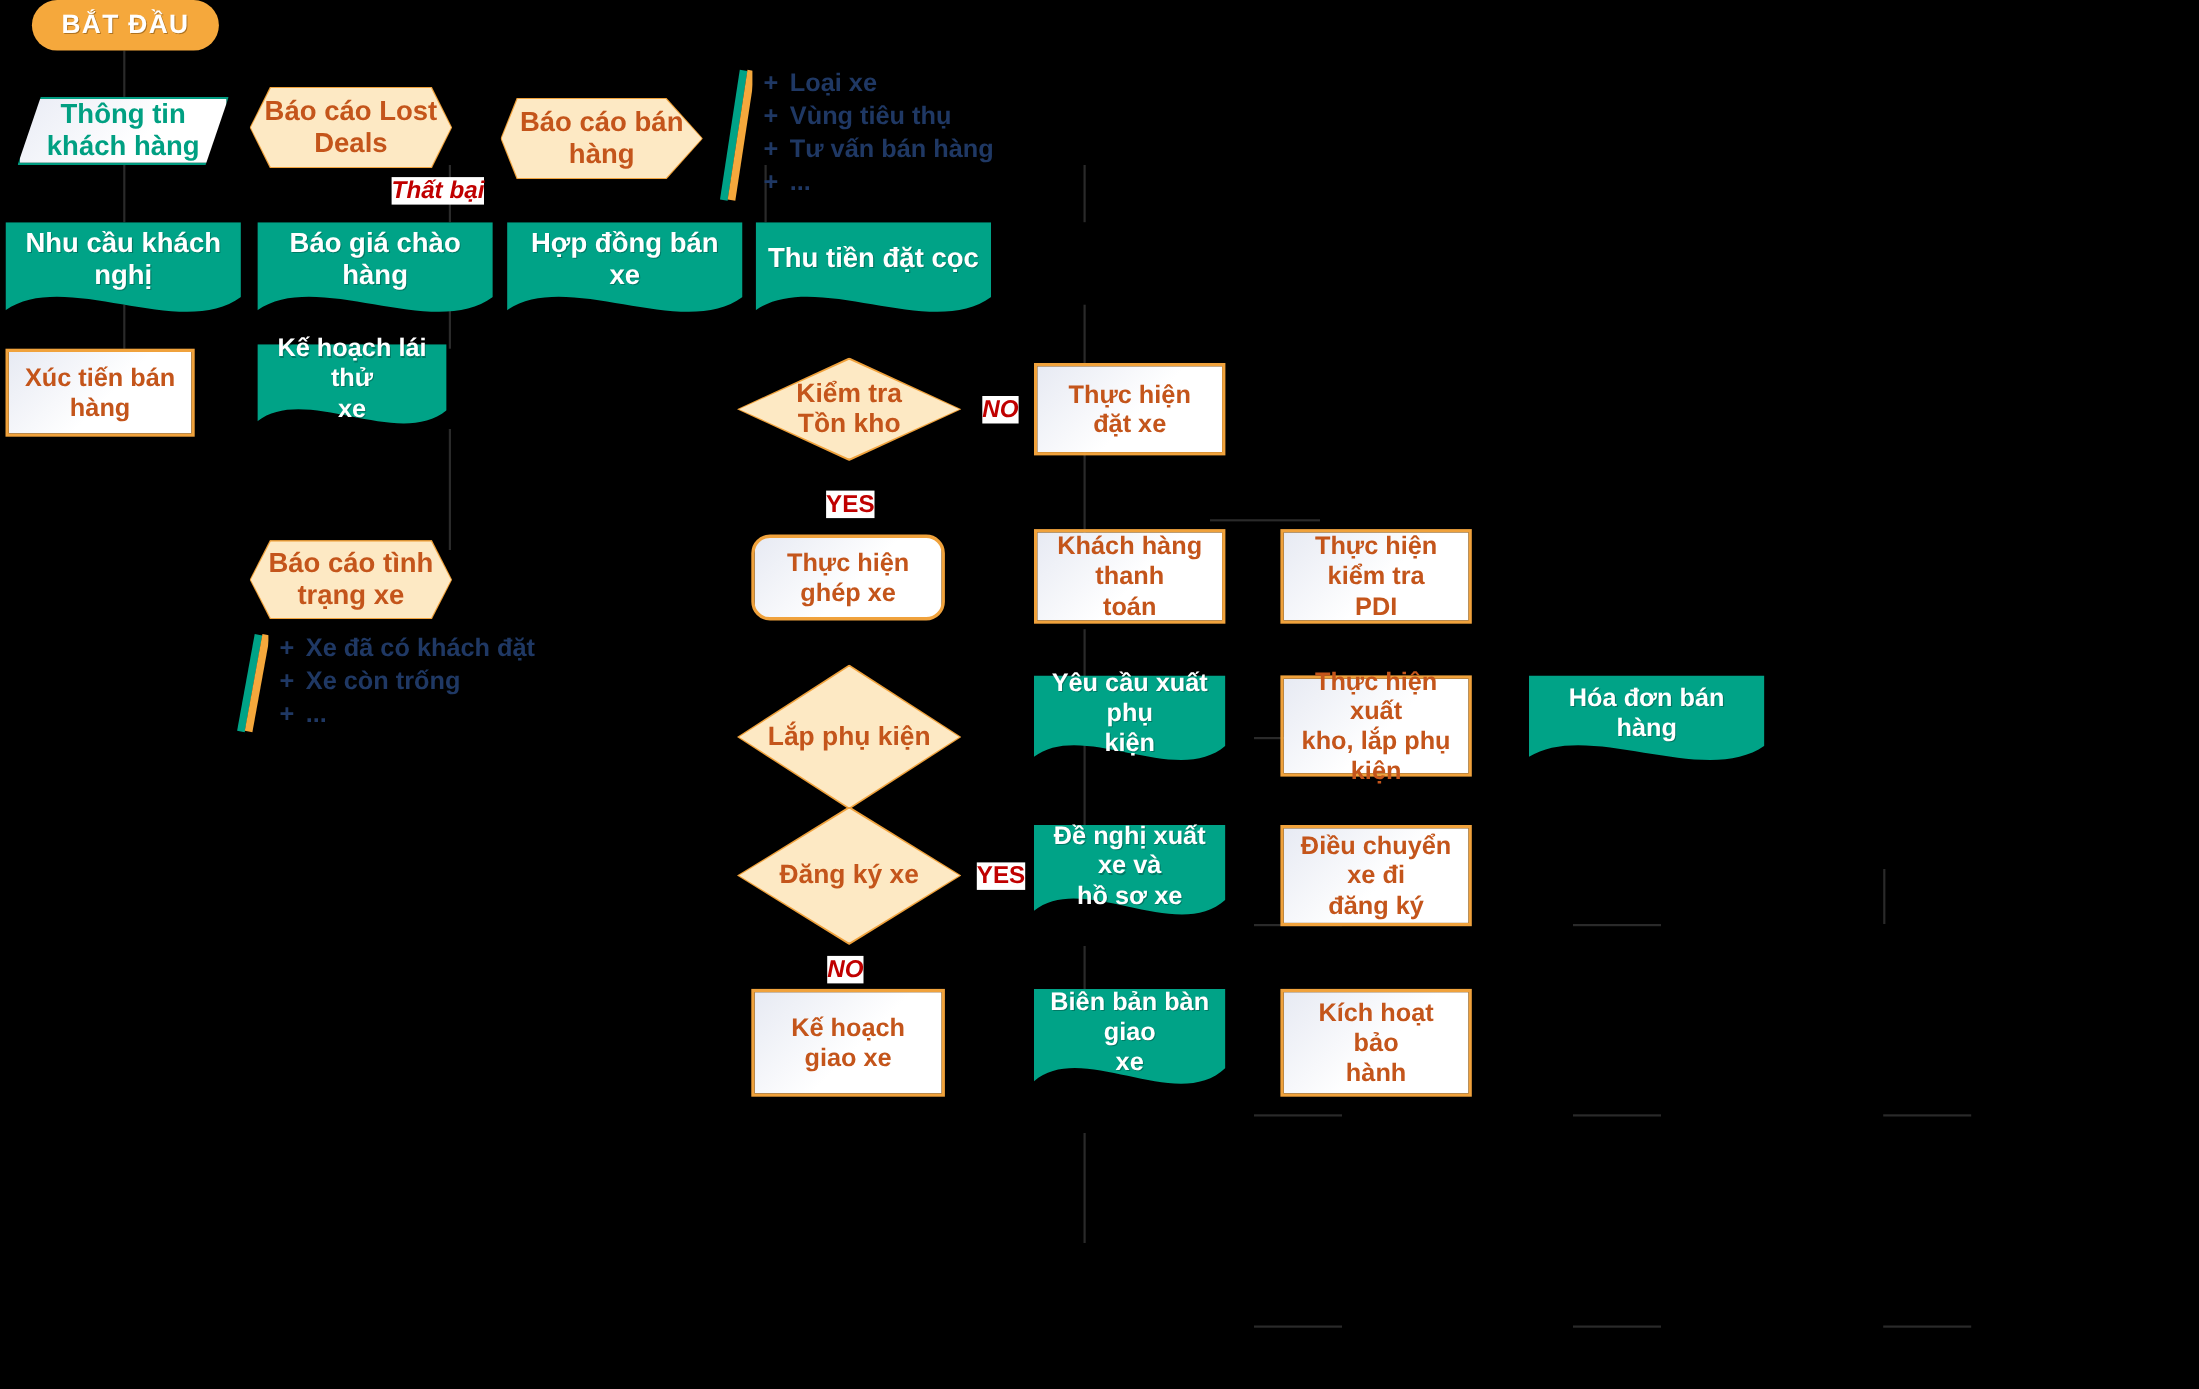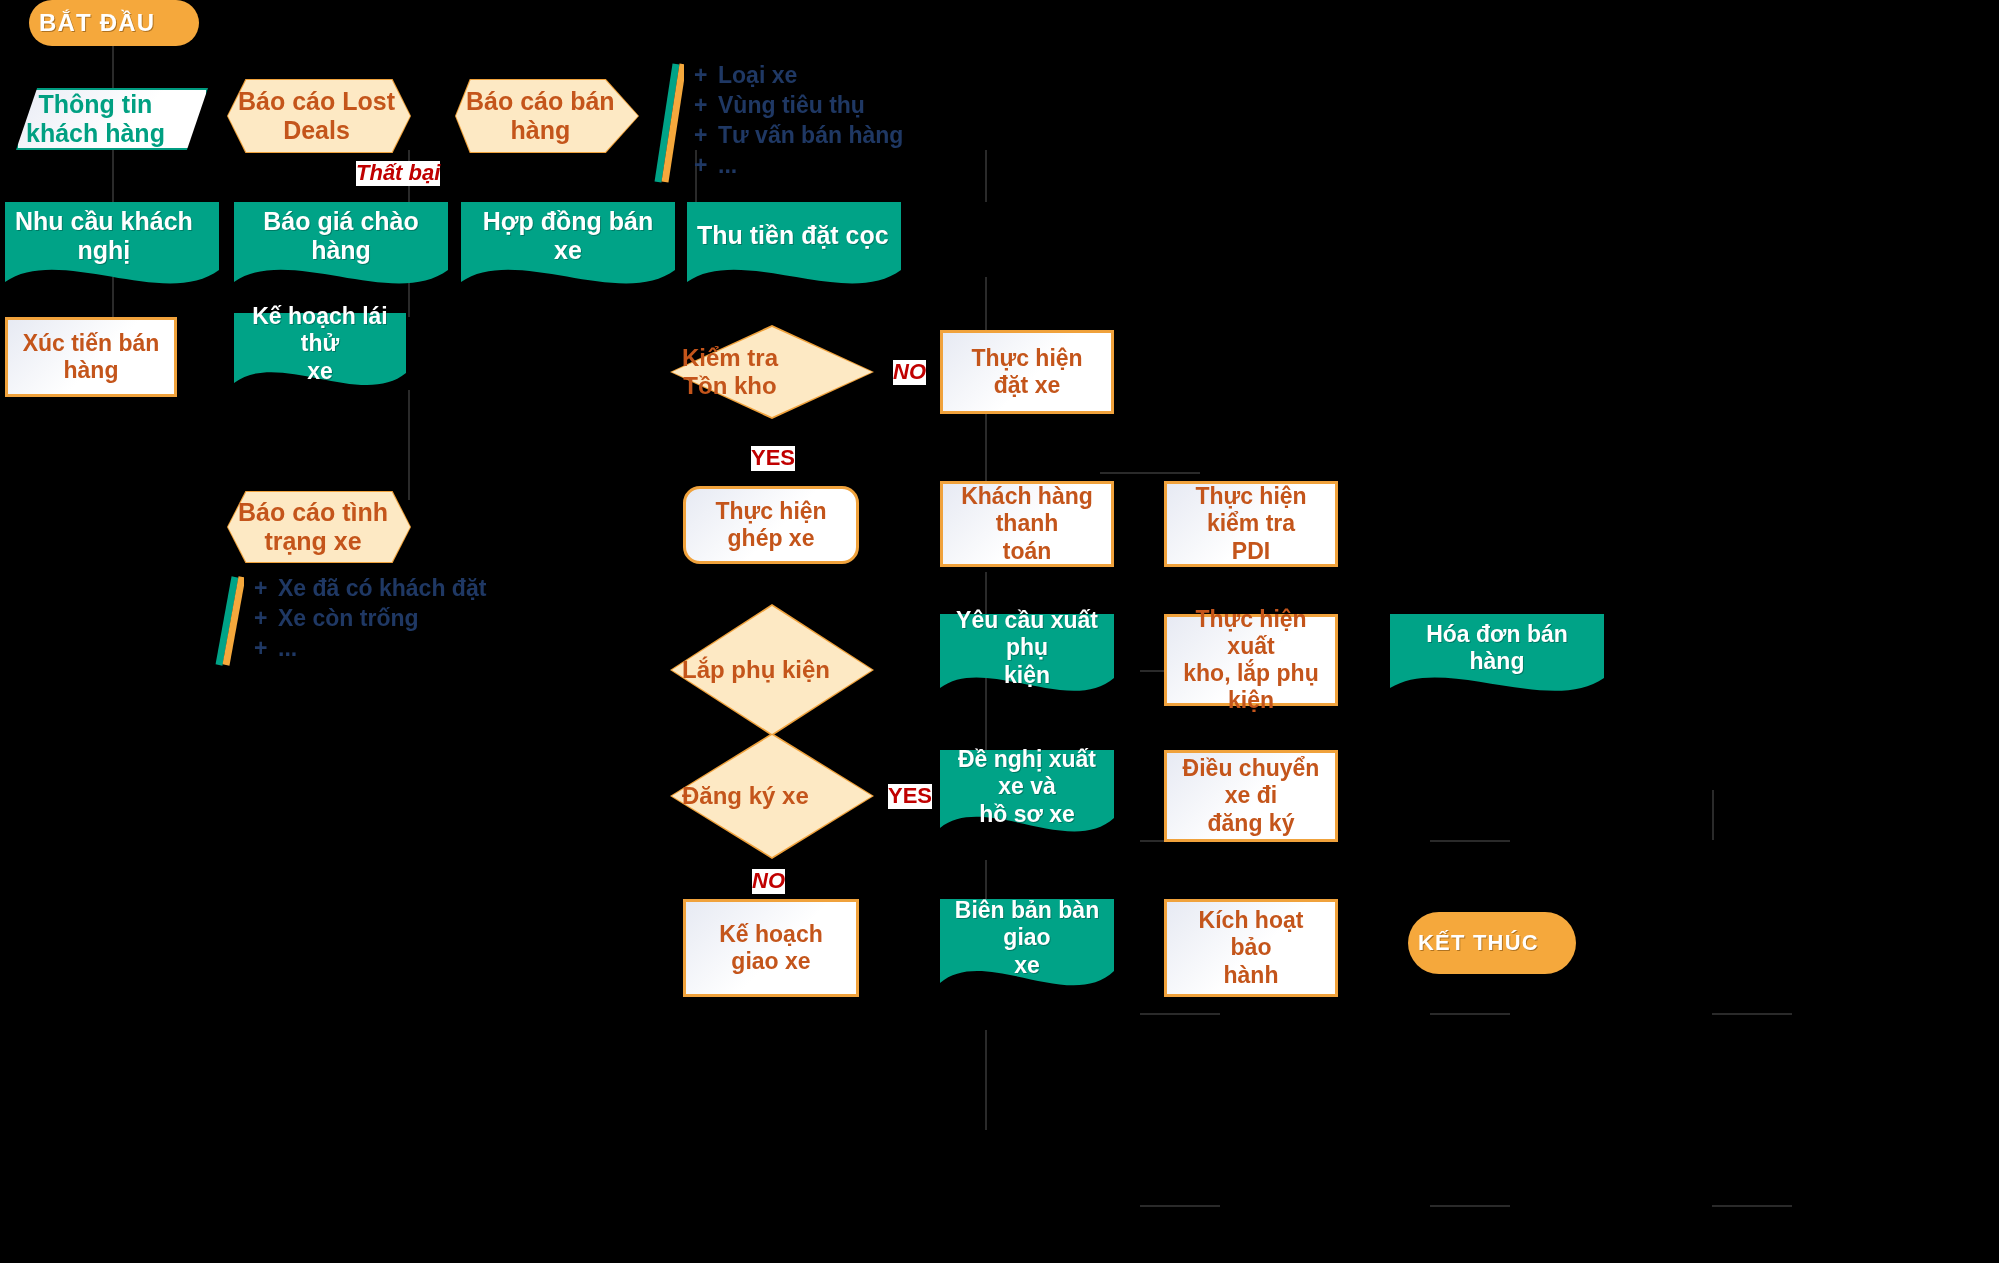--- a/index.html
+++ b/index.html
@@ -18,21 +18,21 @@
     position: absolute;
     left: 0; top: 0;
     width: 1999px;
     height: 1263px;
   }
   .node {
     position: absolute;
     box-sizing: border-box;
     display: flex;
     align-items: center;
-    justify-content: flex-start;
+    justify-content: center;
     text-align: center;
   }
   .node .lbl {
     position: relative;
     z-index: 3;
     line-height: 1.18;
     padding: 0 10px;
     white-space: pre-line;
   }
 
@@ -219,21 +219,21 @@
 khách hàng</span>
   </div>
 
   <div class="node hexagon" style="left:228px;top:80px;width:182px;height:72px;">
     <span class="shape-border"></span>
     <span class="shape"></span>
     <span class="lbl">Báo cáo Lost
 Deals</span>
   </div>
 
-  <div class="node pentagon" style="left:456px;top:80px;width:182px;height:72px;">
+  <div class="node pentagon" style="left:456px;top:90px;width:182px;height:72px;">
     <span class="shape-border"></span>
     <span class="shape"></span>
     <span class="lbl">Báo cáo bán
 hàng</span>
   </div>
 
   <div class="bullet-list" style="left:650px;top:60px;width:330px;height:126px;">
     <svg class="bars" viewBox="0 0 34 126" preserveAspectRatio="none">
       <line x1="26" y1="4" x2="8" y2="122" stroke="#00A387" stroke-width="7"></line>
       <line x1="33" y1="4" x2="15" y2="122" stroke="#F5A83C" stroke-width="7"></line>
@@ -427,17 +427,14 @@
     </svg>
     <span class="lbl" style="font-size:23px;margin-bottom:20px;">Biên bản bàn giao
 xe</span>
   </div>
 
   <div class="node process" style="left:1164px;top:899px;width:174px;height:98px;">
     <span class="lbl" style="font-size:23px;">Kích hoạt bảo
 hành</span>
   </div>
 
-  <div class="node terminator" style="left:1408px;top:912px;width:168px;height:62px;font-size:22px;">
-    <span class="lbl">KẾT THÚC</span>
-  </div>
 
 </div>
 
 </body></html>

